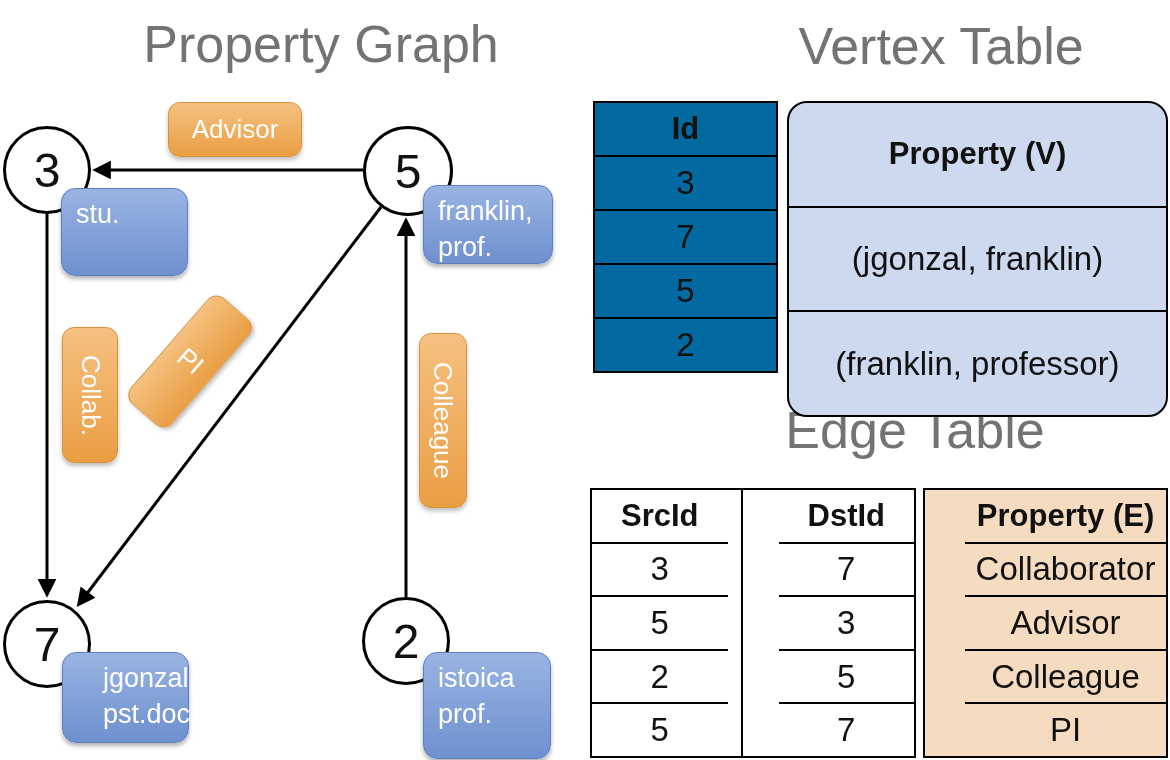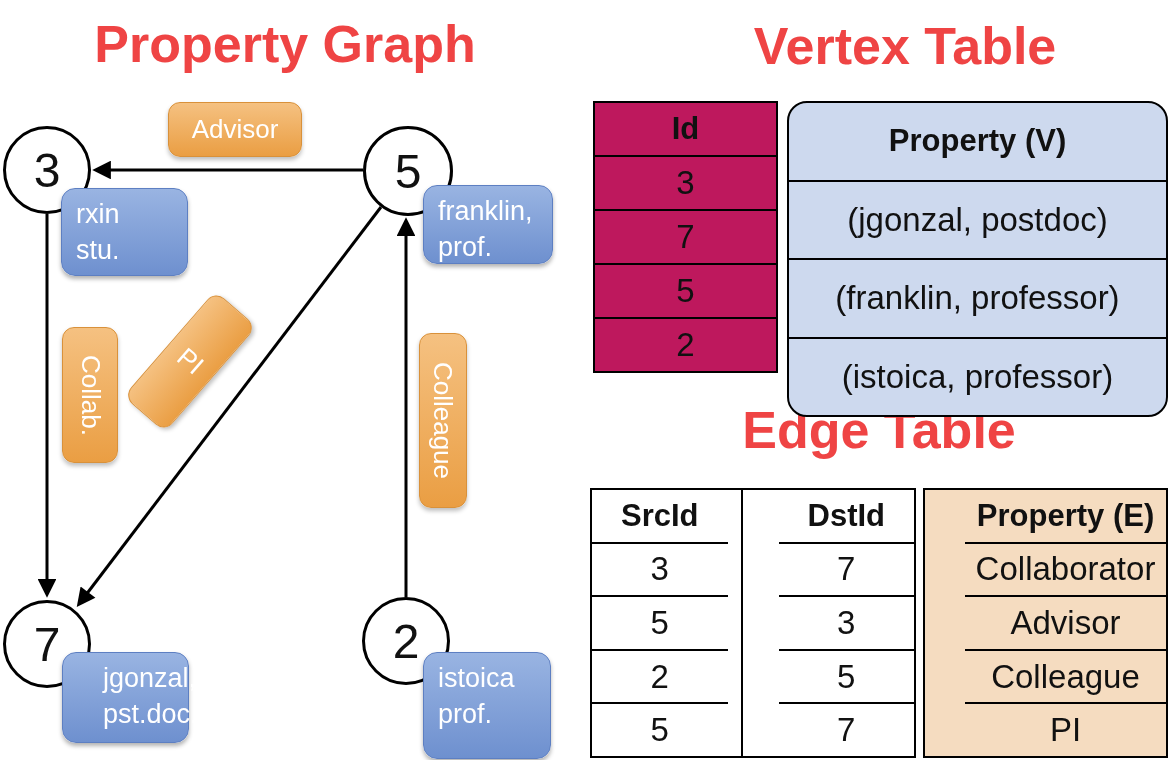--- a/index.html
+++ b/index.html
@@ -5,21 +5,21 @@
   :root{
     --orange-top:#f5c181; --orange-bottom:#ea9e43; --orange-border:#d9913a; --orange-cell:#f5dcc0;
     --blue-top:#99b4e2; --blue-bottom:#6e90cf; --blue-border:#5d7fc2; --blue-cell:#cdd9ee;
     --line:#000;
   }
   *{margin:0;padding:0;box-sizing:border-box;}
   html,body{width:1170px;height:760px;background:#fff;overflow:hidden;}
   body{font-family:"Liberation Sans","DejaVu Sans",sans-serif;color:#111;}
   .stage{position:relative;width:1170px;height:760px;background:#fff;}
 
-  .big-title{position:absolute;font-size:52px;font-weight:700;letter-spacing:0px;color:#ef4444;white-space:nowrap;}
+  .big-title{position:absolute;font-size:52px;font-weight:400;letter-spacing:0px;color:#737373;white-space:nowrap;margin-left:36px;}
   #graph-title{left:0;top:14px;width:570px;text-align:center;}
   #vertex-title{left:616px;top:16px;width:578px;text-align:center;}
   #edge-title{left:590px;top:400px;width:578px;text-align:center;}
 
   
   #edges-svg{position:absolute;left:0;top:0;z-index:1;}
   .node{position:absolute;z-index:2;background:#fff;border:3.5px solid #000;border-radius:50%;
         display:flex;align-items:center;justify-content:center;font-size:48px;font-weight:300;}
   #node-3{left:3px;top:126px;width:88px;height:88px;}
   #node-5{left:363px;top:126px;width:90px;height:90px;}
@@ -51,21 +51,21 @@
   
   .tgroup{position:absolute;border:2px solid #000;display:flex;flex-direction:column;}
   .tgroup .cell{flex:1;display:flex;align-items:center;justify-content:center;
                 font-size:33px;font-weight:300;border-top:2px solid #000;white-space:nowrap;}
   .tgroup .cell:first-child{border-top:none;}
   .tgroup .cell.hdr{font-weight:bold;font-size:31px;}
   .cols{flex-direction:row;gap:13px;}
   .cols .col{flex:1;display:flex;flex-direction:column;}
   .cols .col + .col{border-left:2px solid #000;padding-left:36px;}
 
-  #vt-left{left:593px;top:101px;width:185px;height:272px;background:#be185d;}
+  #vt-left{left:593px;top:101px;width:185px;height:272px;background:#0369a1;}
   #vt-right{left:787px;top:101px;width:381px;height:316px;background:var(--blue-cell);border-radius:20px;}
   #et-left{left:590px;top:488px;width:326px;height:270px;background:#fff;}
   #et-right{left:923px;top:488px;width:245px;height:270px;background:var(--orange-cell);padding-left:40px;}
 </style>
 </head>
 <body>
 
 <div class="stage">
 
   <div class="big-title" id="graph-title">Property Graph</div>
@@ -91,21 +91,20 @@
       <span>5</span>
     </div>
   <div class="node" id="node-7">
       <span>7</span>
     </div>
   <div class="node" id="node-2">
       <span>2</span>
     </div>
 
   <div class="vprop" id="vprop-rxin">
-    <span>rxin</span>
     <span>stu.</span>
   </div>
   <div class="vprop" id="vprop-franklin">
     <span>franklin,</span>
     <span>prof.</span>
   </div>
   <div class="vprop" id="vprop-jgonzal">
     <span>jgonzal,</span>
     <span>pst.doc.</span>
   </div>
@@ -129,23 +128,22 @@
 
   <div class="tgroup" id="vt-left">
     <div class="cell hdr">Id</div>
     <div class="cell">3</div>
     <div class="cell">7</div>
     <div class="cell">5</div>
     <div class="cell">2</div>
   </div>
   <div class="tgroup" id="vt-right">
     <div class="cell hdr">Property (V)</div>
-    <div class="cell">(jgonzal, postdoc)</div>
+    <div class="cell">(jgonzal, franklin)</div>
     <div class="cell">(franklin, professor)</div>
-    <div class="cell">(istoica, professor)</div>
   </div>
 
   <div class="tgroup cols" id="et-left">
     <div class="col">
       <div class="cell hdr">SrcId</div>
       <div class="cell">3</div>
       <div class="cell">5</div>
       <div class="cell">2</div>
       <div class="cell">5</div>
     </div>

